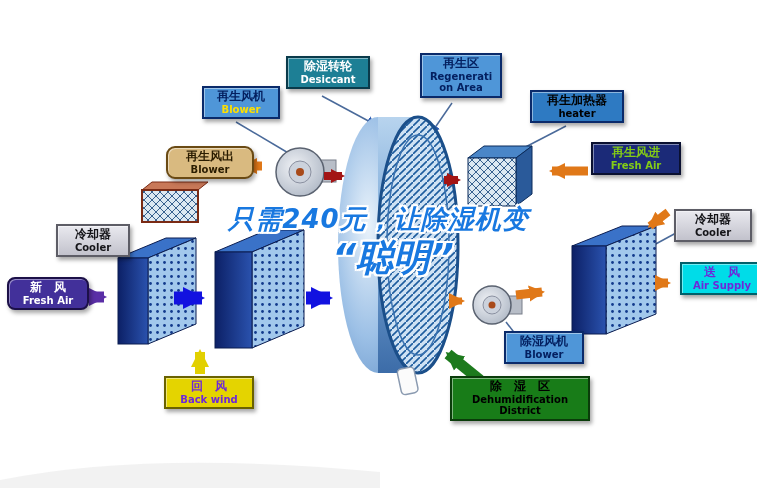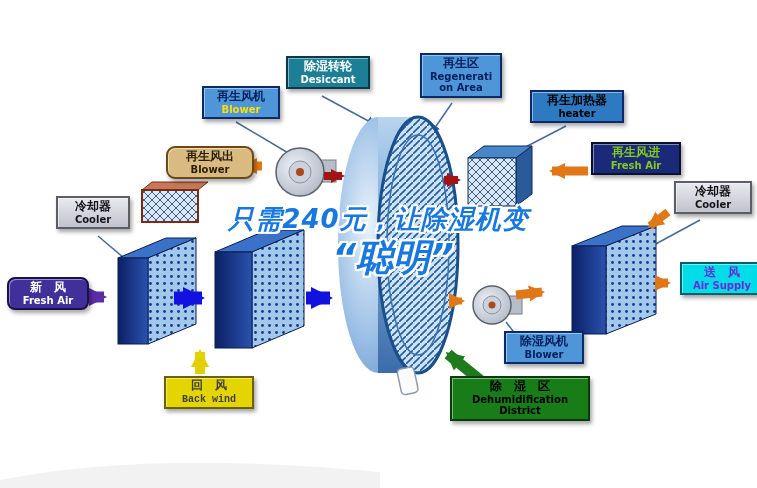--- a/index.html
+++ b/index.html
@@ -15,24 +15,24 @@
     box-shadow: inset 1px 1px 0 rgba(255,255,255,.45), 2px 3px 4px rgba(0,0,0,.35);
   }
   .label .zh { font-size:12px; font-weight:bold; white-space:nowrap; }
   .label .en { font-size:10px; font-weight:bold; white-space:nowrap; }
 
   .lbl-blue   { background:#4f96d8; border-color:#0a2a6a; color:#042060; }
   .lbl-teal   { background:#1d7f95; border-color:#0a3a4a; color:#ffffff; }
   .lbl-blue2  { background:#2e7ac2; border-color:#0a2a6a; color:#000000; }
   .lbl-tan    { background:#d9ba80; border-color:#6a4a14; color:#2a1c00;border-radius:9px; }
   .lbl-navy   { background:#1b2a78; border-color:#0a1030; color:#84cc16; }
-  .lbl-grey   { background:linear-gradient(#e9e9ef,#c2c2cc); border-color:#5d5d66; color:#141418; }
+  .lbl-grey   { background:linear-gradient(#e9e9ef,#c2c2cc); border-color:#5d5d66; color:#141418;margin-top:28px; }
   .lbl-purple { background:#42309a; border-color:#1c1048; color:#ffffff;border-radius:8px; }
   .lbl-cyan   { background:#00dce8; border-color:#00606a; color:#6d28d9; }
-  .lbl-yellow { background:#e4d400; border-color:#6a6200; color:#404040;font-family:Liberation Mono, monospace; }
+  .lbl-yellow { background:#e4d400; border-color:#6a6200; color:#6d28d9; }
   .lbl-green  { background:#187c18; border-color:#0a3c0a; color:#000000; }
   .en-yellow  { color:#ffe000; }
 
   .headline {
     position:absolute; top:202px; left:0; width:757px; text-align:center;
     z-index:10; color:#1878e0; font-weight:bold; font-style:italic;
     pointer-events:none;
     text-shadow:-2px -2px 0 #fff, 2px -2px 0 #fff, -2px 2px 0 #fff, 2px 2px 0 #fff,
                  0 -2px 0 #fff, 0 2px 0 #fff, -2px 0 0 #fff, 2px 0 0 #fff;
   }

